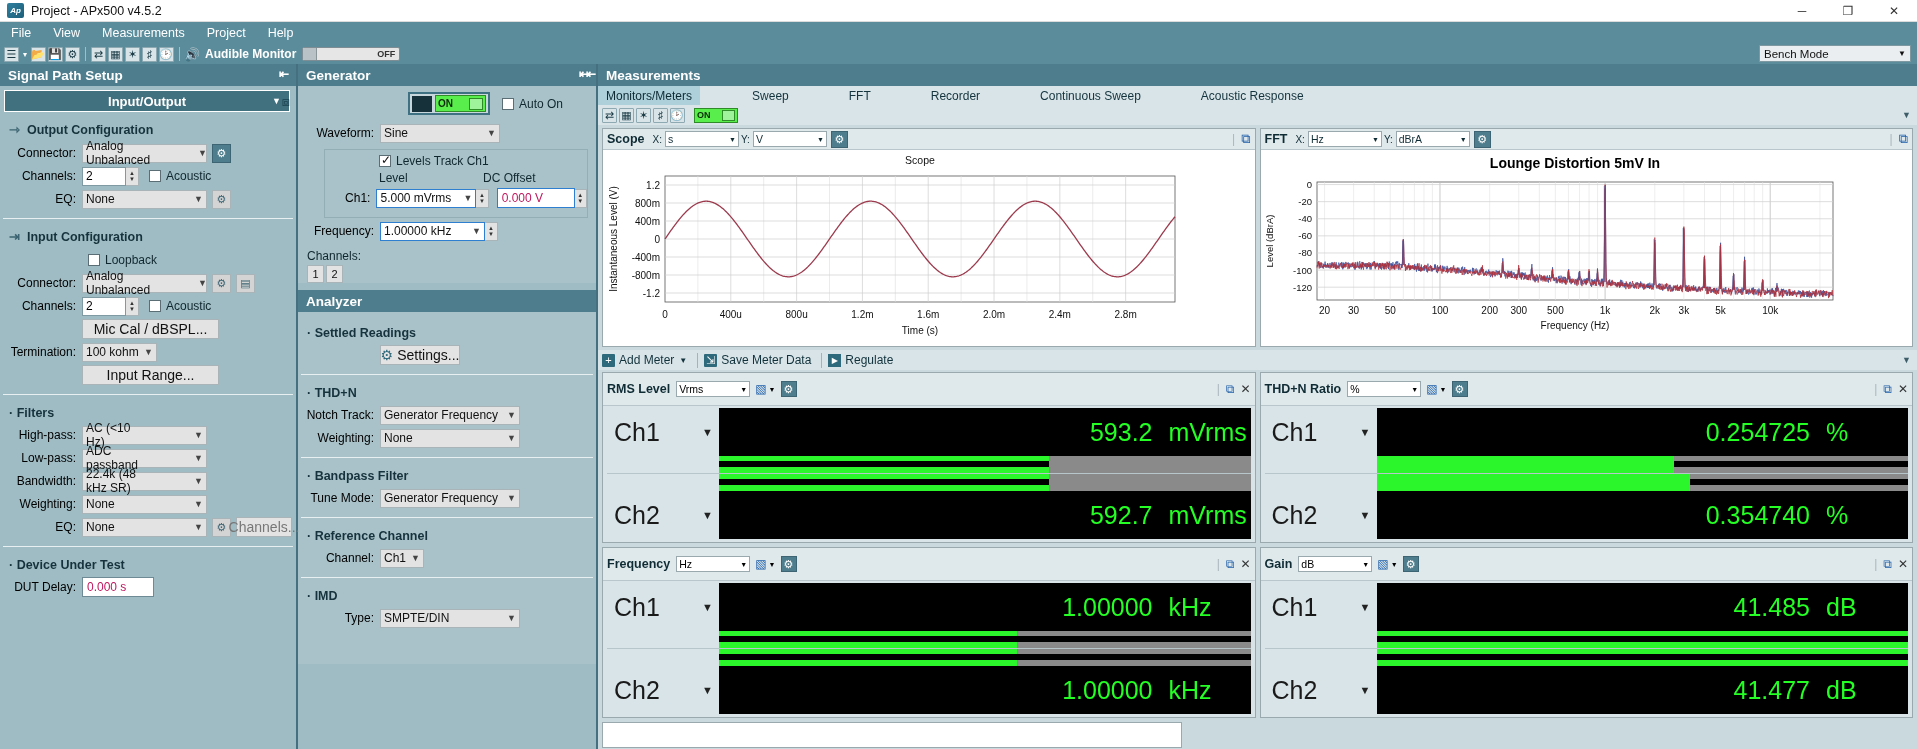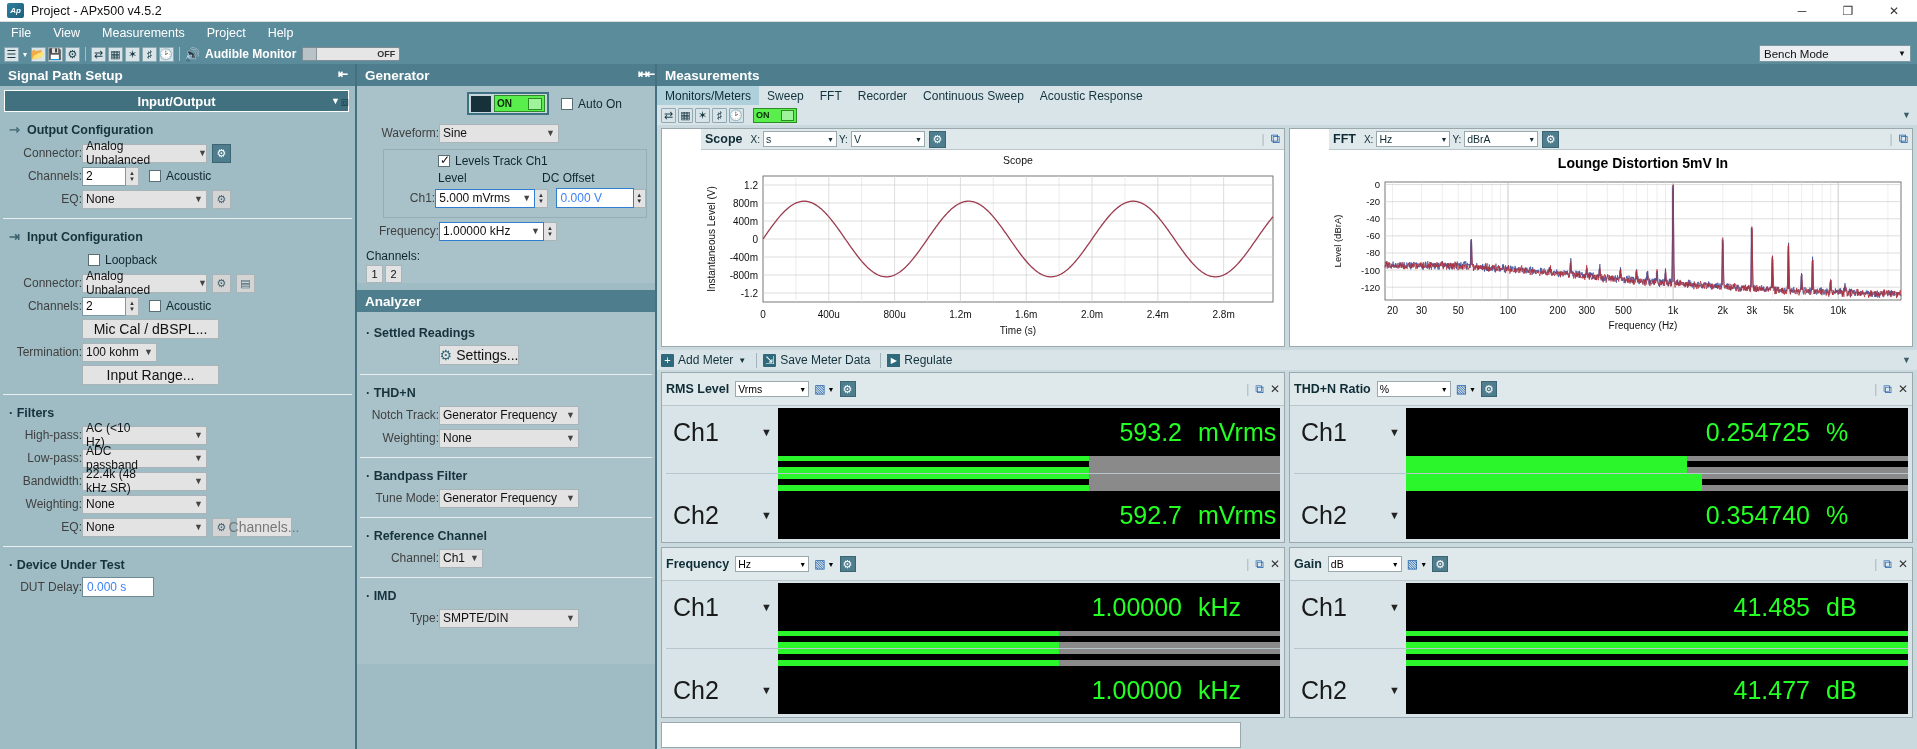--- a/index.html
+++ b/index.html
@@ -60,34 +60,34 @@
   #bench-mode .cv{font-size:8px;}
   
   #main{display:flex;height:685px;}
   
   .panel-hdr{
     height:22px;background:#4e7e8d;color:#fff;font-weight:bold;font-size:13.5px;
     display:flex;align-items:center;padding-left:8px;position:relative;
   }
   .panel-hdr .pin{position:absolute;right:7px;top:3px;font-size:12px;}
   
-  #sps{width:355px;background:#9fbcc4;position:relative;}
+  #sps{width:296px;background:#9fbcc4;position:relative;}
   #sps-combo{
     margin:4px 6px 0 4px;height:22px;background:#41707f;border:1px solid #fff;
     color:#fff;font-weight:bold;font-size:13px;display:flex;align-items:center;
     justify-content:center;position:relative;
   }
   #sps-combo .cv{position:absolute;right:8px;font-size:9px;}
   #sps-expand{position:absolute;right:6px;top:30px;color:#1b4250;font-size:13px;}
   .sec-hdr{display:flex;align-items:center;margin:10px 0 6px 9px;font-weight:bold;font-size:12.5px;color:#16323c;}
   .sec-hdr .sico{margin-right:7px;font-size:13px;color:#3c6472;}
   .sec-bullet{margin:11px 0 5px 9px;font-weight:bold;font-size:12.5px;color:#16323c;}
   .sec-bullet:before{content:"\00B7  ";font-weight:bold;}
   .row{display:flex;align-items:center;margin:3px 0;height:20px;}
-  .lbl{width:82px;text-align:right;font-size:12px;color:#404040;}
+  .lbl{width:82px;text-align:right;padding-right:6px;font-size:12px;color:#000000;}
   .combo{
     height:19px;background:#e3e3e3;border:1px solid #a9b4b8;display:flex;align-items:center;
     padding:0 3px;justify-content:space-between;font-size:12px;color:#111;
   }
   .combo .cv{font-size:9px;color:#444;padding-left:4px;}
   .combo.w125{width:125px;gap:44px;}
   .combo.w105{width:105px;}
   .combo.w120{width:120px;}
   .combo.w75{width:75px;}
   .gearbtn{
@@ -100,52 +100,52 @@
     display:flex;flex-direction:column;align-items:center;justify-content:center;font-size:6px;line-height:6px;color:#333;}
   .cbx{width:12px;height:12px;border:1px solid #5b6e75;background:#fff;display:inline-block;
     margin-right:5px;position:relative;flex:none;}
   .cbx.checked:after{content:"\2713";position:absolute;left:1px;top:-3px;font-size:12px;color:#111;}
   .ckrow{display:flex;align-items:center;font-size:12px;color:#10272f;}
   .btn{
     height:20px;background:#e3e3e3;border:1px solid #a9b4b8;display:flex;align-items:center;
     justify-content:center;font-size:14px;color:#111;
   }
   .divider{height:1px;background:#e8eff1;margin:9px 3px 0 3px;}
-  .textfield{height:20px;background:#fff;border:1px solid #6e8a94;display:flex;align-items:center;padding-left:4px;font-size:12px;color:#3b82f6;}
+  .textfield{height:20px;background:#fff;border:1px solid #6e8a94;display:flex;align-items:center;padding-left:4px;font-size:12px;color:#be185d;}
   
   #gen{width:300px;background:#9fbcc4;border-left:2px solid #44707f;}
   #gen-body{background:#a9c2c9;margin:0;padding-top:6px;}
   .gen-onbox{
     margin:0 0 0 110px;width:82px;height:23px;border:2px solid #3e7182;background:#c7d7dc;
     display:flex;align-items:center;padding:2px;
   }
   .gen-onbox .sq{width:20px;height:16px;background:#16313a;}
   .gen-onbox .onpill{
     margin-left:3px;flex:1;height:17px;background:#5aee4d;border:1px solid #2f8a28;
     display:flex;align-items:center;justify-content:space-between;padding:0 2px;
     font-size:10px;font-weight:bold;color:#0a2a08;
   }
   .gen-onbox .onpill .kb{width:14px;height:12px;background:#9ff39b;border:1px solid #2f8a28;}
   .subpanel{border:1px solid #94aeb6;margin:6px 8px 0 26px;padding:4px 0 6px 0;}
   
   #meas{flex:1;background:#c9d9de;border-left:2px solid #44707f;display:flex;flex-direction:column;}
-  #meas-tabs{height:19px;background:#d8e4e8;display:flex;align-items:center;font-size:12px;}
+  #meas-tabs{height:19px;background:#d8e4e8;display:flex;align-items:center;font-size:12px;gap:44px;}
   .mtab{padding:1px 8px;color:#14333d;height:19px;display:flex;align-items:center;}
   .mtab.active{background:#aed0db;color:#0d2a33;}
   #meas-tb{height:20px;background:#d8e4e8;display:flex;align-items:center;padding-left:3px;position:relative;}
   .onpill2{
     margin-left:8px;width:44px;height:15px;background:#5aee4d;border:1px solid #2f8a28;
     display:flex;align-items:center;justify-content:space-between;padding:0 2px;
     font-size:9px;font-weight:bold;color:#0a2a08;
   }
   .onpill2 .kb{width:13px;height:11px;background:#9ff39b;border:1px solid #2f8a28;}
   .collapse-caret{position:absolute;right:6px;font-size:9px;color:#3d5e68;}
   
   #graphs{display:flex;height:222px;padding:3px 4px 0 4px;gap:4px;}
-  .gpane{flex:1;background:#fff;border:1px solid #9aa9ae;display:flex;flex-direction:column;padding-left:39px;}
+  .gpane{flex:1;background:#fff;border:1px solid #9aa9ae;display:flex;flex-direction:column;}
   .gpane-hdr{
     height:21px;background:#dfe9ec;display:flex;align-items:center;padding:0 4px;
     font-size:12px;color:#0f2c35;border-bottom:1px solid #b9c7cc;position:relative;
   }
   .gpane-hdr .gname{font-weight:bold;font-size:12.5px;margin-right:6px;}
   .gpane-hdr .ax{font-size:10px;margin:0 3px 0 2px;}
   .mini-combo{
     width:74px;height:16px;background:#fff;border:1px solid #9aa9ae;display:flex;
     align-items:center;justify-content:space-between;padding:0 2px;font-size:10.5px;
   }

